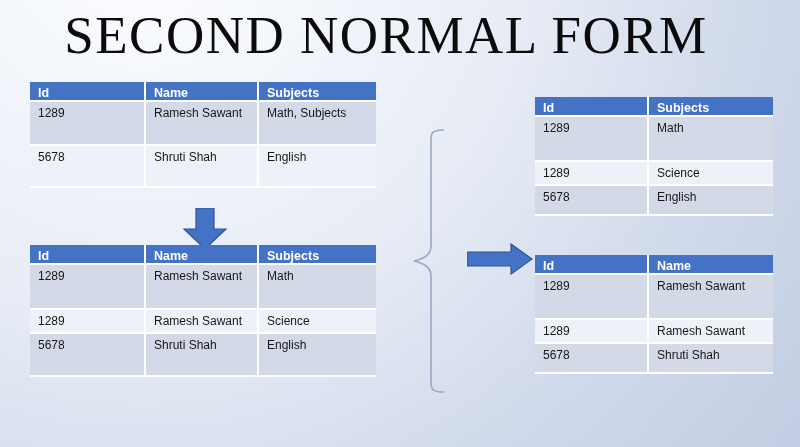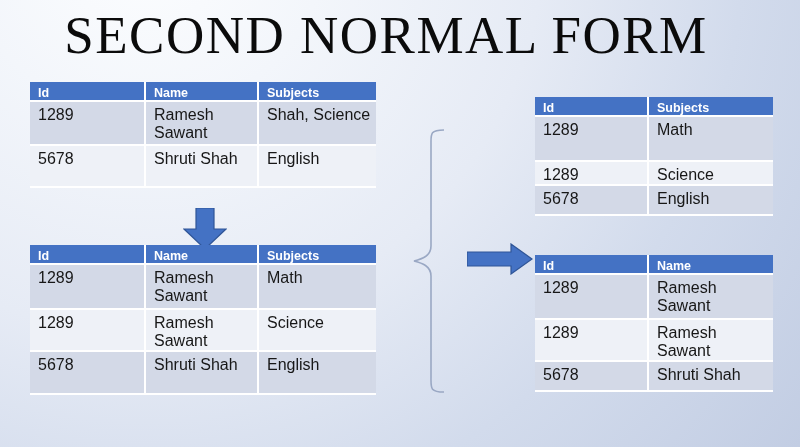--- a/index.html
+++ b/index.html
@@ -64,21 +64,21 @@
     font-weight: bold;
     font-size: 12.5px;
     vertical-align: top;
     padding: 4px 0 0 8px;
     border-right: 2px solid #ffffff;
     border-bottom: 2px solid #ffffff;
   }
   .tbl .hdr td:last-child { border-right: none; }
 
   .tbl td.cell {
-    font-size: 16px;
+    font-size: 12px;
     color: #171717;
     padding: 4px 0 0 8px;
     vertical-align: top;
     border-right: 2px solid #ffffff;
     border-bottom: 2px solid #ffffff;
     background: transparent;
     margin-left: 8px;
   }
   .tbl td.cell:last-child { border-right: none; }
 
@@ -138,21 +138,21 @@
       </colgroup>
     <tbody>
         <tr class="hdr">
       <td>Id</td>
       <td>Name</td>
       <td>Subjects</td>
     </tr>
     <tr class="row-a" style="height:44px">
       <td class="cell">1289</td>
       <td class="cell">Ramesh Sawant</td>
-      <td class="cell">Shah, Science</td>
+      <td class="cell">Math, Subjects</td>
     </tr>
     <tr class="row-b" style="height:42px">
       <td class="cell">5678</td>
       <td class="cell">Shruti Shah</td>
       <td class="cell">English</td>
     </tr>
   </tbody>
     </table>
 
   <svg class="arrow-down" viewBox="0 0 44 42">

